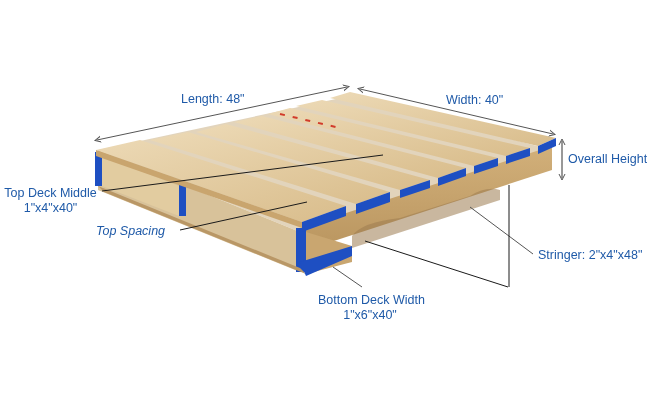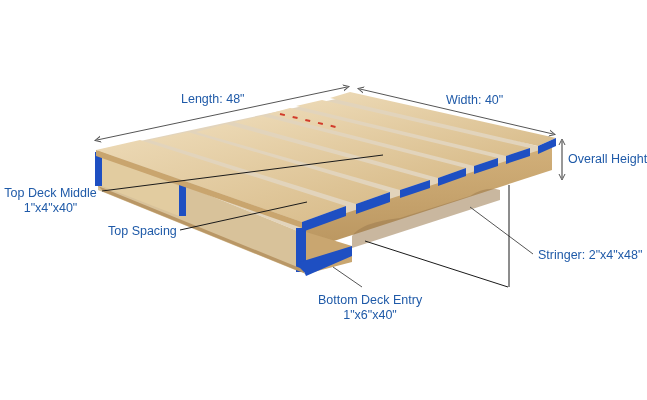--- a/index.html
+++ b/index.html
@@ -102,22 +102,22 @@
 
   <div class="label" style="left:181px; top:92px;">Length: 48"</div>
   <div class="label" style="left:446px; top:93px;">Width: 40"</div>
   <div class="label" style="left:568px; top:152px;text-align:right;">Overall Height</div>
 
   <div class="label right" style="left:2px; top:186px; width:97px;">
     <div>Top Deck Middle</div>
     <div>1"x4"x40"</div>
   </div>
 
-  <div class="label" style="left:108px; top:224px;">Top Spacing</div>
+  <div class="label" style="left:96px; top:224px;font-style:italic;">Top Spacing</div>
   <div class="label" style="left:538px; top:248px;">Stringer: 2"x4"x48"</div>
 
 
   <div class="label right" style="left:318px; top:293px; width:104px;">
-    <div>Bottom Deck Entry</div>
+    <div>Bottom Deck Width</div>
     <div>1"x6"x40"</div>
   </div>
 
 </div>
 
 </body></html>

